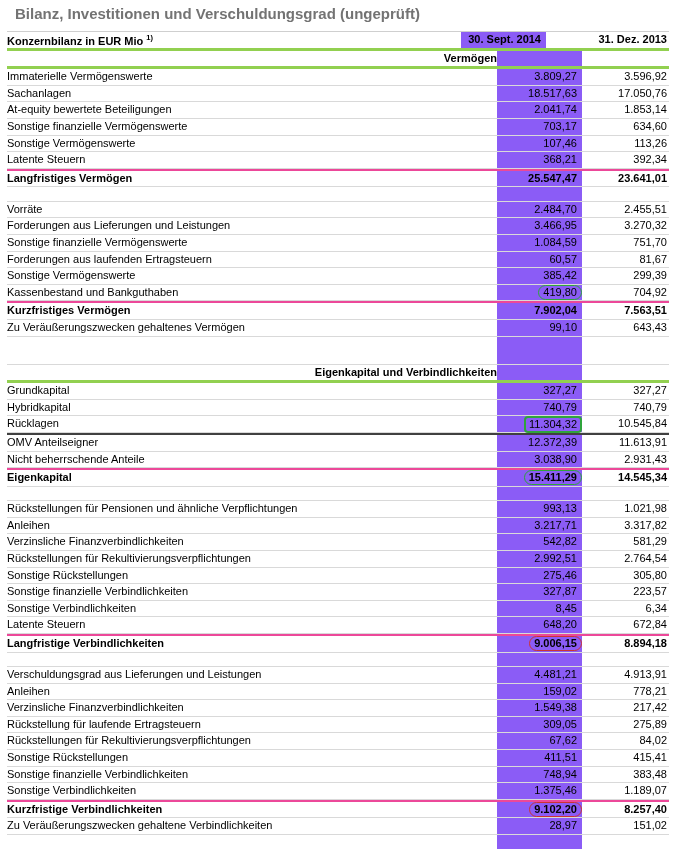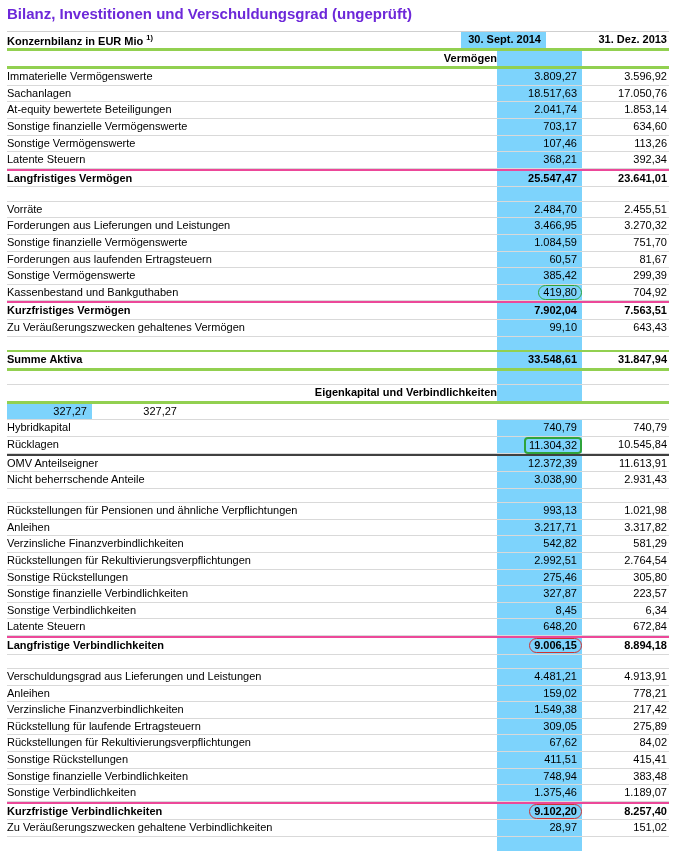--- a/index.html
+++ b/index.html
@@ -1,22 +1,22 @@
 <!DOCTYPE html>
 <html><head>
 <meta charset="utf-8">
 <style>
   html,body{margin:0;padding:0;background:#ffffff;}
   body{font-family:"Liberation Sans","DejaVu Sans",sans-serif;color:#000;width:675px;}
   .page{width:675px;height:857px;box-sizing:border-box;padding:4px 6px 0 7px;overflow:hidden;}
-  .title{font-size:15px;font-weight:bold;color:#6d28d9;margin:1px 0 9px 0;letter-spacing:0;}
+  .title{font-size:15px;font-weight:bold;color:#737373;margin:1px 0 9px 8px;letter-spacing:0;}
   .fin-table{width:100%;border-top:1px solid #cfcfcf;}
   .row{display:flex;align-items:center;height:15.6px;font-size:11px;line-height:15.6px;}
   .row .lbl{flex:1 1 auto;white-space:nowrap;overflow:hidden;}
-  .row .c1{flex:0 0 85px;width:85px;text-align:right;padding-right:5px;box-sizing:border-box;background:#7dd3fc;height:100%;}
+  .row .c1{flex:0 0 85px;width:85px;text-align:right;padding-right:5px;box-sizing:border-box;background:#8b5cf6;height:100%;}
   .row .c2{flex:0 0 87px;width:87px;text-align:right;padding-right:2px;box-sizing:border-box;height:100%;}
   .row-header{font-weight:bold;border-bottom:3px solid #92D050;gap:36px;}
   .row-section{font-weight:bold;border-bottom:3px solid #92D050;text-align:right;}
   .row-data{border-bottom:1px solid #D9D9D9;}
   .row-total{font-weight:bold;border-top:2px solid #ec4899;border-bottom:1px solid #D9D9D9;}
   .row-grand{font-weight:bold;border-top:2px solid #92D050;border-bottom:3px solid #92D050;}
   .green-top{border-top:2px solid #404040;}
   .row-spacer{height:13.5px;}
   .row-spacer.bordered{border-bottom:1px solid #D9D9D9;}
   .hl{display:inline-block;line-height:13px;position:relative;z-index:2;}
@@ -121,36 +121,32 @@
         <div class="row row-data">
           <div class="lbl">Zu Veräußerungszwecken gehaltenes Vermögen</div>
           <div class="c1">99,10</div>
           <div class="c2">643,43</div>
         </div>
         <div class="row row-spacer">
           <div class="lbl"></div>
           <div class="c1"></div>
           <div class="c2"></div>
         </div>
-        <div class="row row-grand">
-          <div class="lbl">Summe Aktiva</div>
-          <div class="c1">33.548,61</div>
-          <div class="c2">31.847,94</div>
-        </div>
         <div class="row row-spacer bordered">
           <div class="lbl"></div>
           <div class="c1"></div>
           <div class="c2"></div>
         </div>
         <div class="row row-section">
           <div class="lbl">Eigenkapital und Verbindlichkeiten</div>
           <div class="c1"></div>
           <div class="c2"></div>
         </div>
         <div class="row row-data">
+          <div class="lbl">Grundkapital</div>
           <div class="c1">327,27</div>
           <div class="c2">327,27</div>
         </div>
         <div class="row row-data">
           <div class="lbl">Hybridkapital</div>
           <div class="c1">740,79</div>
           <div class="c2">740,79</div>
         </div>
         <div class="row row-data">
           <div class="lbl">Rücklagen</div>
@@ -160,20 +156,25 @@
         <div class="row row-data green-top">
           <div class="lbl">OMV Anteilseigner</div>
           <div class="c1">12.372,39</div>
           <div class="c2">11.613,91</div>
         </div>
         <div class="row row-data">
           <div class="lbl">Nicht beherrschende Anteile</div>
           <div class="c1">3.038,90</div>
           <div class="c2">2.931,43</div>
         </div>
+        <div class="row row-total">
+          <div class="lbl">Eigenkapital</div>
+          <div class="c1"><span class="hl hl-green-oval">15.411,29</span></div>
+          <div class="c2">14.545,34</div>
+        </div>
         <div class="row row-spacer bordered">
           <div class="lbl"></div>
           <div class="c1"></div>
           <div class="c2"></div>
         </div>
         <div class="row row-data">
           <div class="lbl">Rückstellungen für Pensionen und ähnliche Verpflichtungen</div>
           <div class="c1">993,13</div>
           <div class="c2">1.021,98</div>
         </div>

